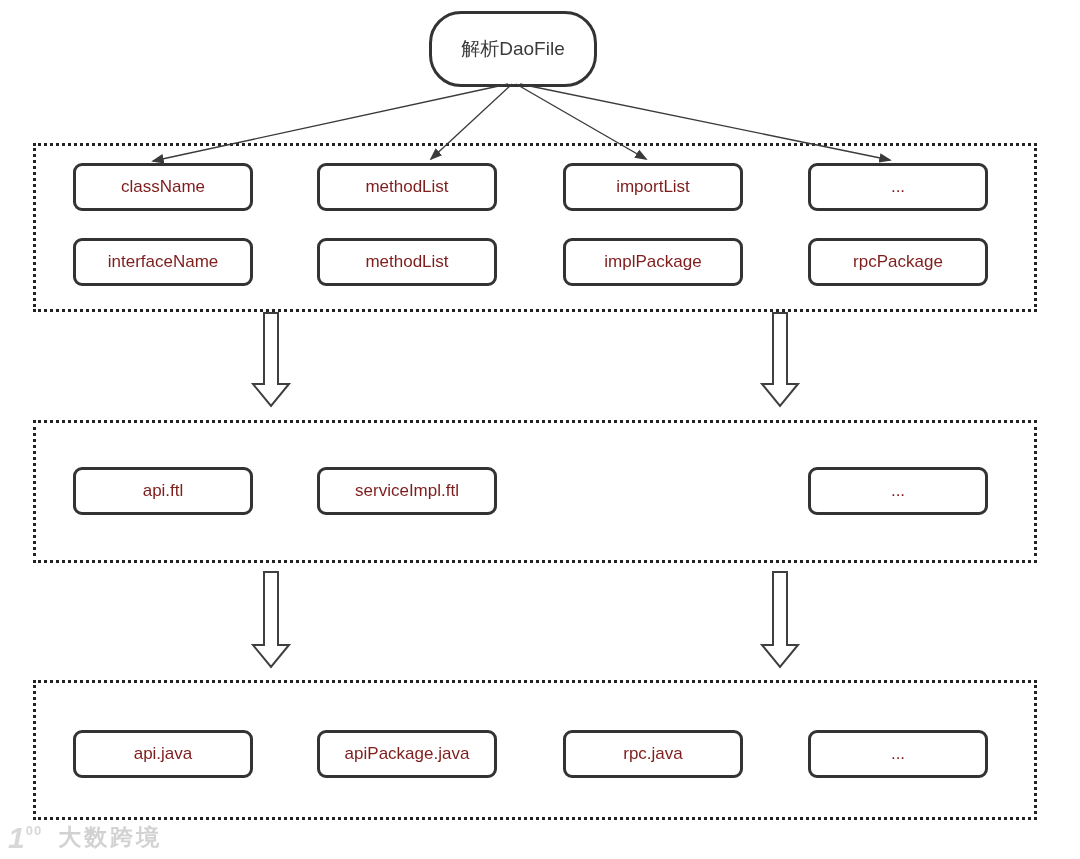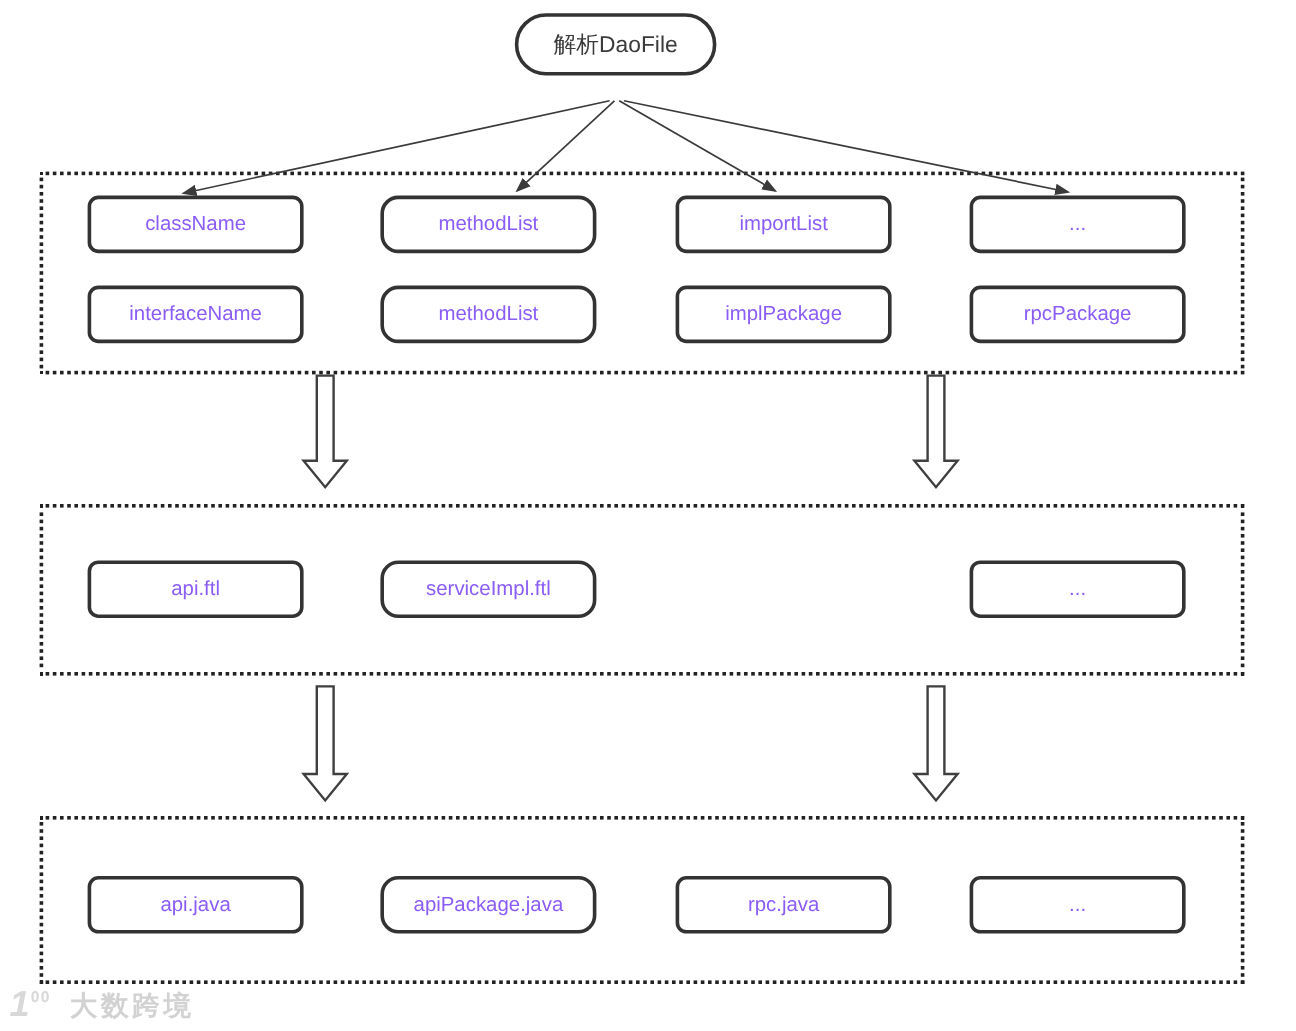--- a/index.html
+++ b/index.html
@@ -1,60 +1,60 @@
 <!DOCTYPE html>
 <html><head>
 <meta charset="utf-8">
 <style>
   html,body { margin:0; padding:0; background:#ffffff; }
   .canvas {
     position:relative; width:1080px; height:859px; background:#ffffff;
     font-family:"Liberation Sans", sans-serif; overflow:hidden;
   }
   .pill {
-    position:absolute; left:429px; top:11px; width:168px; height:52px;
+    position:absolute; left:429px; top:11px; width:168px; height:76px;
     border:3px solid #333333; border-radius:32px; background:#ffffff;
     display:flex; align-items:center; justify-content:center;
     font-size:19px; color:#3b3b3b; box-sizing:border-box; z-index:2;
   }
   .group {
     position:absolute; left:33px; width:1004px;
     border:3px dotted #222222; box-sizing:border-box; background:transparent; z-index:1;
   }
   #group1 { top:143px; height:169px; }
   #group2 { top:420px; height:143px; }
   #group3 { top:680px; height:140px; }
   .box {
     position:absolute; width:180px; height:48px;
     border:3px solid #333333; border-radius:9px; background:#ffffff;
     display:flex; align-items:center; justify-content:center;
-    font-size:17px; color:#8b5cf6; box-sizing:border-box; z-index:2;
+    font-size:17px; color:#7f1d1d; box-sizing:border-box; z-index:2;
     white-space:nowrap;
   }
   
-  .col1 { left:37px; }  .col2 { left:281px;border-radius:15px; }  .col3 { left:527px; }  .col4 { left:772px; }
+  .col1 { left:37px; }  .col2 { left:281px; }  .col3 { left:527px; }  .col4 { left:772px; }
   #group1 .row1 { top:17px; }  #group1 .row2 { top:92px; }
   #group2 .row1 { top:44px; }
   #group3 .row1 { top:47px; }
   .overlay {
     position:absolute; left:0; top:0; width:1080px; height:859px;
     z-index:3; pointer-events:none;
   }
   .watermark {
     position:absolute; left:8px; top:822px; z-index:4;
     display:flex; align-items:flex-start; color:#d5d5d5; user-select:none;
   }
   .wm-logo-main {
     font-size:30px; font-weight:bold; font-style:italic; line-height:32px; color:#d8d8d8;
   }
   .wm-logo-sup {
     font-size:13px; font-weight:bold; letter-spacing:1px; margin:1px 16px 0 1px; color:#d8d8d8;
   }
   .wm-text {
-    font-size:23px; font-weight:bold; letter-spacing:3px; line-height:32px; color:#d2d2d2;
+    font-size:23px; font-weight:bold; letter-spacing:3px; line-height:32px; color:#d2d2d2;font-family:Liberation Serif, serif;
   }
 </style>
 </head>
 <body>
 
 <div class="canvas">
 
   <div class="pill">解析DaoFile</div>
 
   <div class="group" id="group1">

